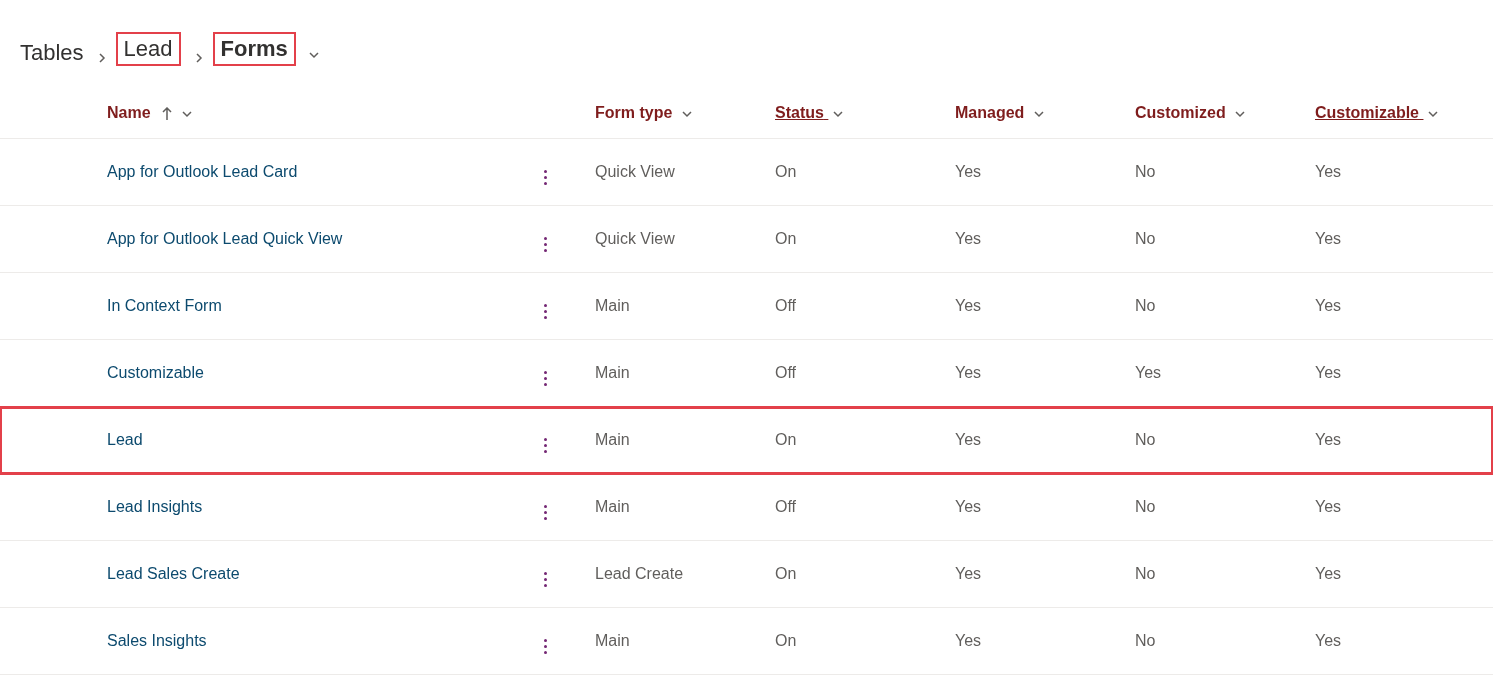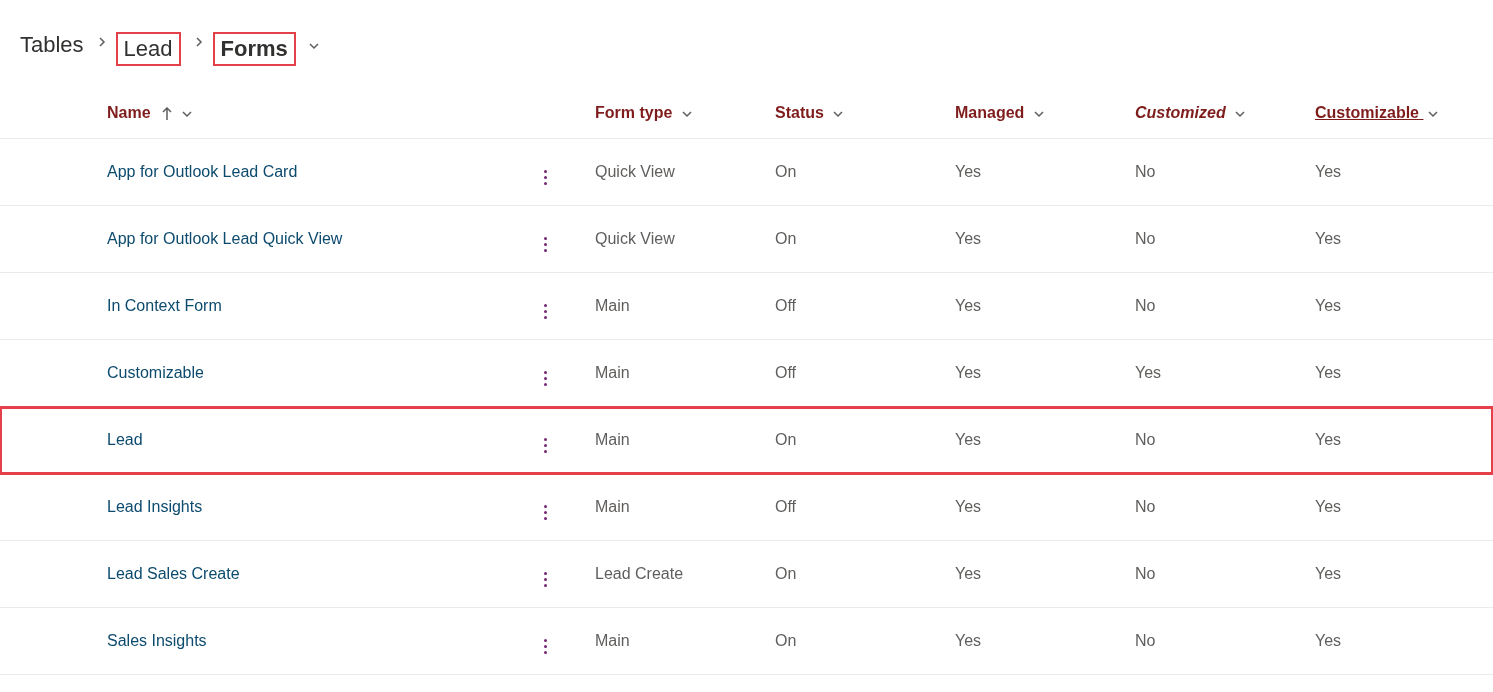--- a/index.html
+++ b/index.html
@@ -10,21 +10,21 @@
     background: #ffffff;
     color: #323130;
     font-size: 14px;
   }
   .page {
     width: 1493px;
     padding: 0;
   }
   .breadcrumb {
     display: flex;
-    align-items: flex-start;
+    align-items: flex-end;
     padding: 32px 20px 24px 20px;
     gap: 8px;
     font-size: 22px;
     color: #323130;
   }
   .breadcrumb-item {
     cursor: pointer;
   }
   .breadcrumb-sep {
     color: #605e5c;
@@ -49,23 +49,23 @@
     font-size: 16px;
     color: #7f1d1d;
     padding: 14px 8px 16px 8px;
     border-bottom: 1px solid #edebe9;
     white-space: nowrap;
   }
   .col-checkbox { width: 107px; }
   .col-name { width: 420px; padding-left: 0 !important; }
   .col-actions { width: 60px; }
   .col-formtype { width: 180px; }
-  .col-status { width: 180px; }
+  .col-status { width: 180px; text-decoration: underline; }
   .col-managed { width: 180px; }
-  .col-customized { width: 180px; font-style: italic; }
+  .col-customized { width: 180px; }
   .col-customizable { width: auto; text-decoration: underline; }
   tbody tr {
     border-bottom: 1px solid #edebe9;
   }
   tbody td {
     padding: 20px 8px;
     font-size: 16px;
     color: #605e5c;
     vertical-align: middle;
   }

